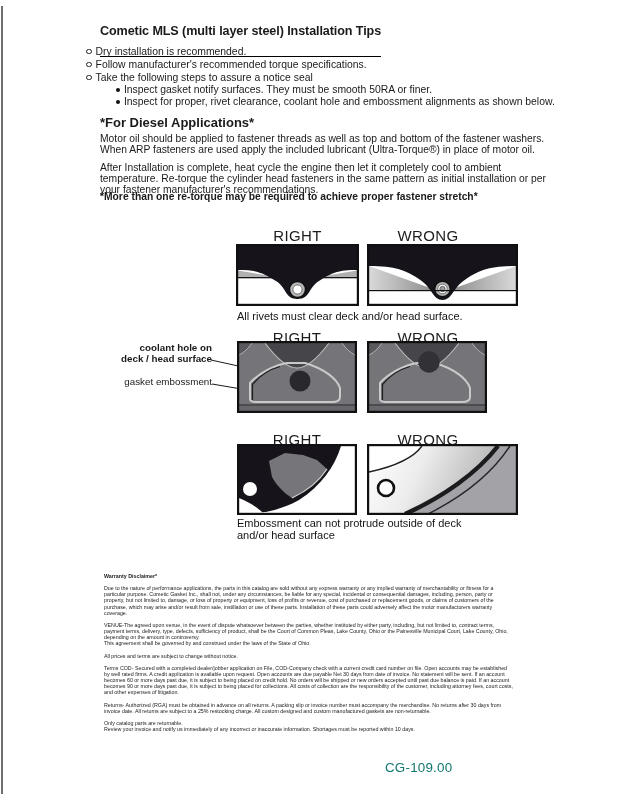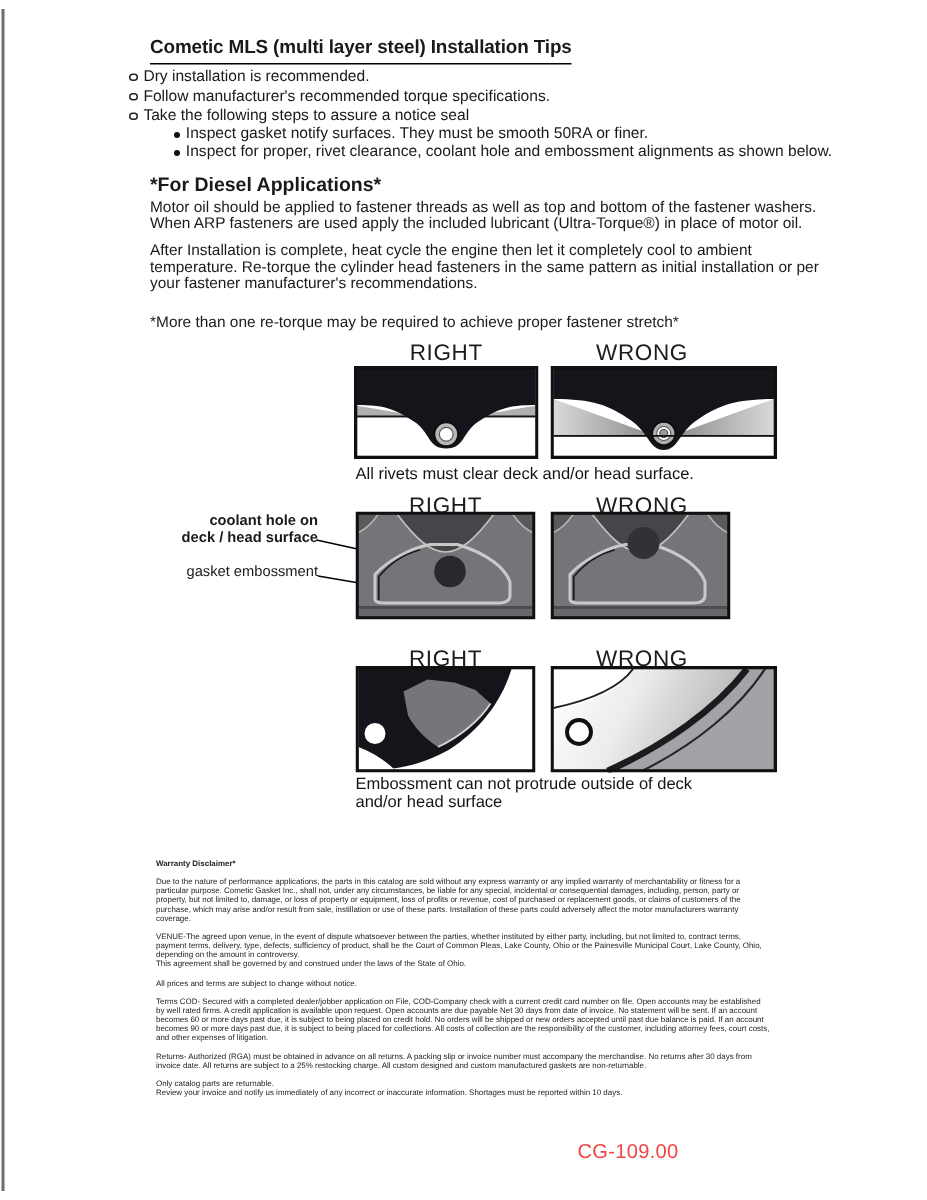--- a/index.html
+++ b/index.html
@@ -10,47 +10,47 @@
     font-family:"Liberation Sans","DejaVu Sans",sans-serif;
     color:#1a1a1a;
     overflow:hidden;
   }
   .abs{position:absolute;}
   .edge-line{left:1px;top:6px;width:2px;height:788px;background:#6f6f6f;}
 
   .title{
     left:100px;top:24px;
     font-size:12.6px;font-weight:bold;letter-spacing:-0.1px;
-    border-bottom:1.6px solid #000;padding-bottom:4px;
+    border-bottom:1.6px solid #000;padding-bottom:18px;
     white-space:nowrap;
   }
   .tips{left:86px;top:45px;width:470px;}
   .tip{display:flex;align-items:flex-start;line-height:13px;font-size:10.4px;}
   .tip.sub{margin-left:30px;line-height:12.4px;}
   .ob{flex:0 0 auto;width:3.6px;height:3.6px;border:1px solid #222;border-radius:50%;margin:3.8px 4px 0 0;}
   .fb{flex:0 0 auto;width:4.4px;height:4.4px;background:#111;border-radius:50%;margin:3.6px 3.5px 0 0;}
 
   .diesel-h{left:100px;top:115px;font-size:13px;font-weight:bold;}
   .para{left:100px;width:452px;font-size:10.3px;line-height:10.9px;}
-  .p1{top:134px;} .p2{top:163px;} .p3{top:211px;}
+  .p1{top:134px;} .p2{top:163px;} .p3{top:192px;font-weight:bold;}
 
   .figlabel{font-size:15px;letter-spacing:0.4px;color:#1c1c1c;text-align:center;}
   .caption{font-size:11px;color:#151515;line-height:11.6px;}
 
   .fig2-label{font-size:9.8px;color:#1a1a1a;text-align:right;line-height:10.8px;}
 
   .disclaimer{
     left:104px;top:573px;width:410px;
     font-size:5.3px;line-height:6.15px;color:#222;
   }
   .disclaimer .dh{font-weight:bold;margin:0 0 6px 0;}
   .disclaimer p{margin:0 0 6px 0;}
   .disclaimer p.tight{margin:0;}
 
-  .footer-code{left:385px;top:760px;font-size:13.4px;color:#ef4444;letter-spacing:0.2px;}
+  .footer-code{left:385px;top:760px;font-size:13.4px;color:#0f766e;letter-spacing:0.2px;}
   svg{display:block;}
 </style>
 </head>
 <body>
 
 <div class="page">
 
   <div class="abs edge-line"></div>
 
   <div class="abs title">Cometic MLS (multi layer steel) Installation Tips</div>

